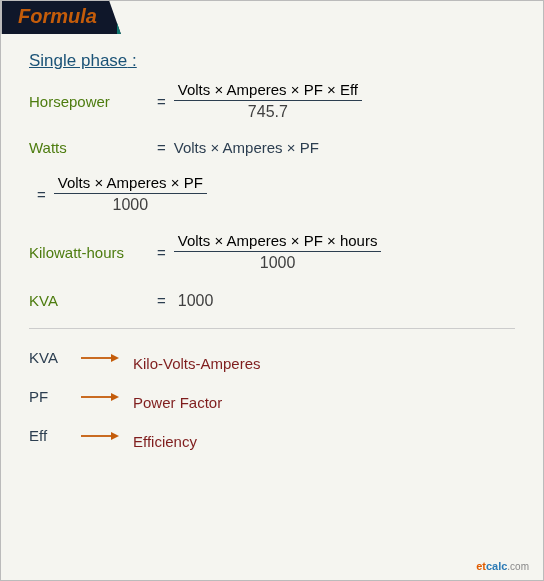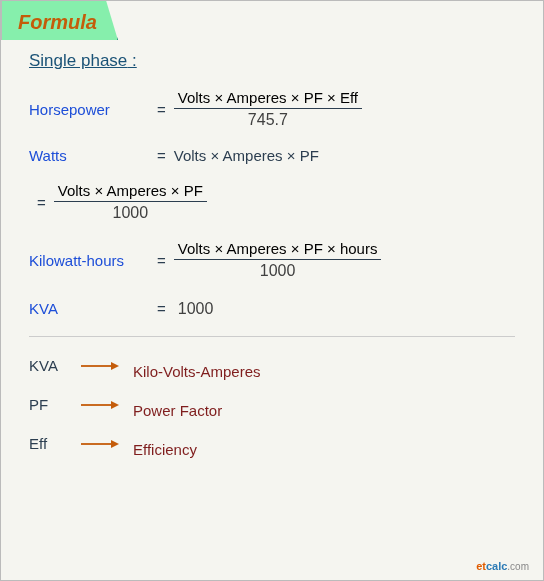--- a/index.html
+++ b/index.html
@@ -18,58 +18,58 @@
       min-height: 581px;
       background: #f5f5f0;
       position: relative;
       border: 1px solid #bbb;
     }
 
     .tab-header {
       position: absolute;
       top: -1px;
       left: 0;
-      background: #86efac;
+      background: #0f172a;
       border: 1px solid #bbb;
       border-bottom: none;
-      padding: 10px 20px 6px 16px;
+      padding: 4px 20px 6px 16px;
       clip-path: polygon(0 0, calc(100% - 12px) 0, 100% 100%, 0 100%);
-      border-right: 1px solid #0f766e;
+      border-right: 4px solid #0f766e;
     }
 
     .tab-header h2 {
       font-size: 20px;
       font-weight: bold;
       color: #c45c0a;
       font-style: italic;
     }
 
     .content {
       padding: 50px 28px 20px 28px;
     }
 
     .section-title {
       font-size: 17px;
       color: #1a5276;
       text-decoration: underline;
-      margin-bottom: 18px;
+      margin-bottom: 10px;
       font-weight: normal;
     }
 
     .formula-row {
       display: flex;
       align-items: center;
       margin-bottom: 18px;
       font-size: 15px;
       color: #2c3e50;
     }
 
     .formula-label {
       min-width: 120px;
-      color: #1d4ed8;
+      color: #4d7c0f;
     }
 
     .equals {
       margin: 0 8px;
       color: #2c3e50;
     }
 
     .fraction {
       display: inline-flex;
       flex-direction: column;

